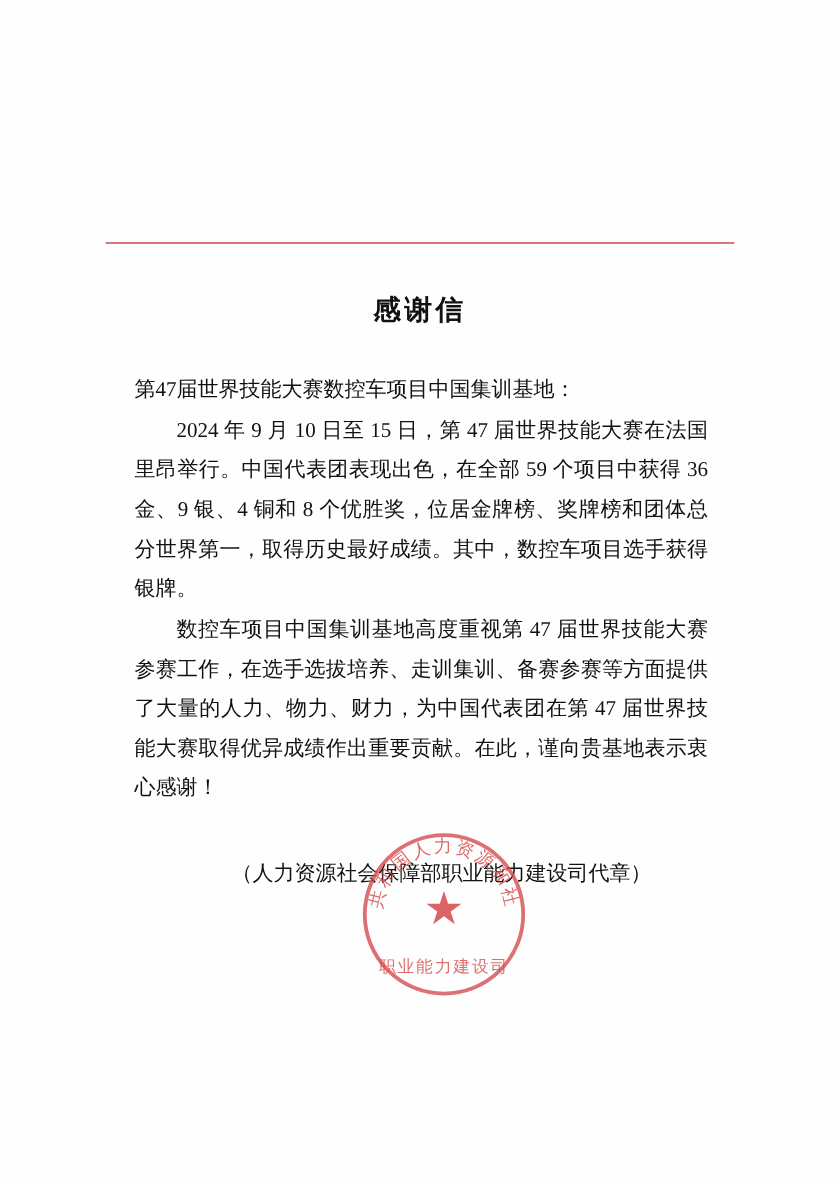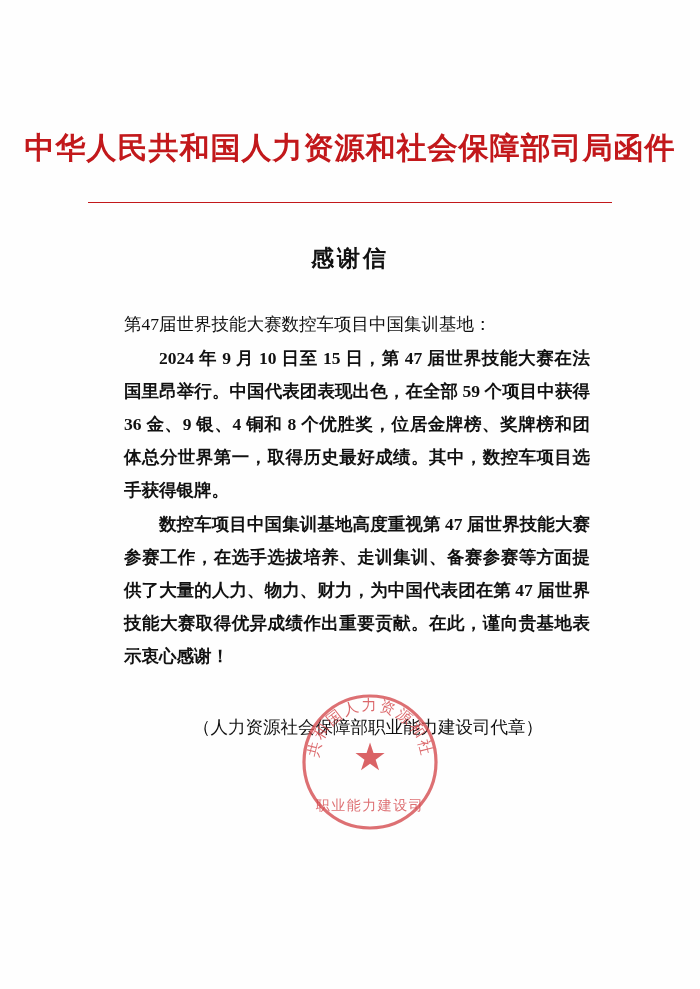--- a/index.html
+++ b/index.html
@@ -60,25 +60,24 @@
     top: 308px;
     left: 112px;
     width: 478px;
   }
   .para {
     font-size: 17.5px;
     line-height: 33px;
     text-align: justify;
     text-justify: inter-ideograph;
     color: #111;
-    margin: 0 0 1px 12px;
+    margin: 0 0 1px 0;
   }
   .para.indent {
     text-indent: 2em;
-    font-weight: bold;
   }
   .signature {
     position: absolute;
     top: 712px;
     left: 112px;
     width: 478px;
     text-align: center;
     font-size: 17.5px;
     line-height: 31px;
     color: #111;
@@ -101,23 +100,20 @@
   .seal svg { display: block; }
   .seal-text {
     font-family: "Liberation Serif", "DejaVu Serif", serif;
   }
 </style>
 </head>
 <body>
 
 <div class="page">
 
-  <div class="letterhead">
-    <div class="letterhead-title">中华人民共和国人力资源和社会保障部司局函件</div>
-  </div>
 
   <div class="letterhead-rule"></div>
 
   <div class="doc-title">感谢信</div>
 
   <div class="body-block">
     <p class="para">第47届世界技能大赛数控车项目中国集训基地：</p>
     <p class="para indent">2024 年 9 月 10 日至 15 日，第 47 届世界技能大赛在法国里昂举行。中国代表团表现出色，在全部 59 个项目中获得 36 金、9 银、4 铜和 8 个优胜奖，位居金牌榜、奖牌榜和团体总分世界第一，取得历史最好成绩。其中，数控车项目选手获得银牌。</p>
     <p class="para indent">数控车项目中国集训基地高度重视第 47 届世界技能大赛参赛工作，在选手选拔培养、走训集训、备赛参赛等方面提供了大量的人力、物力、财力，为中国代表团在第 47 届世界技能大赛取得优异成绩作出重要贡献。在此，谨向贵基地表示衷心感谢！</p>
   </div>

